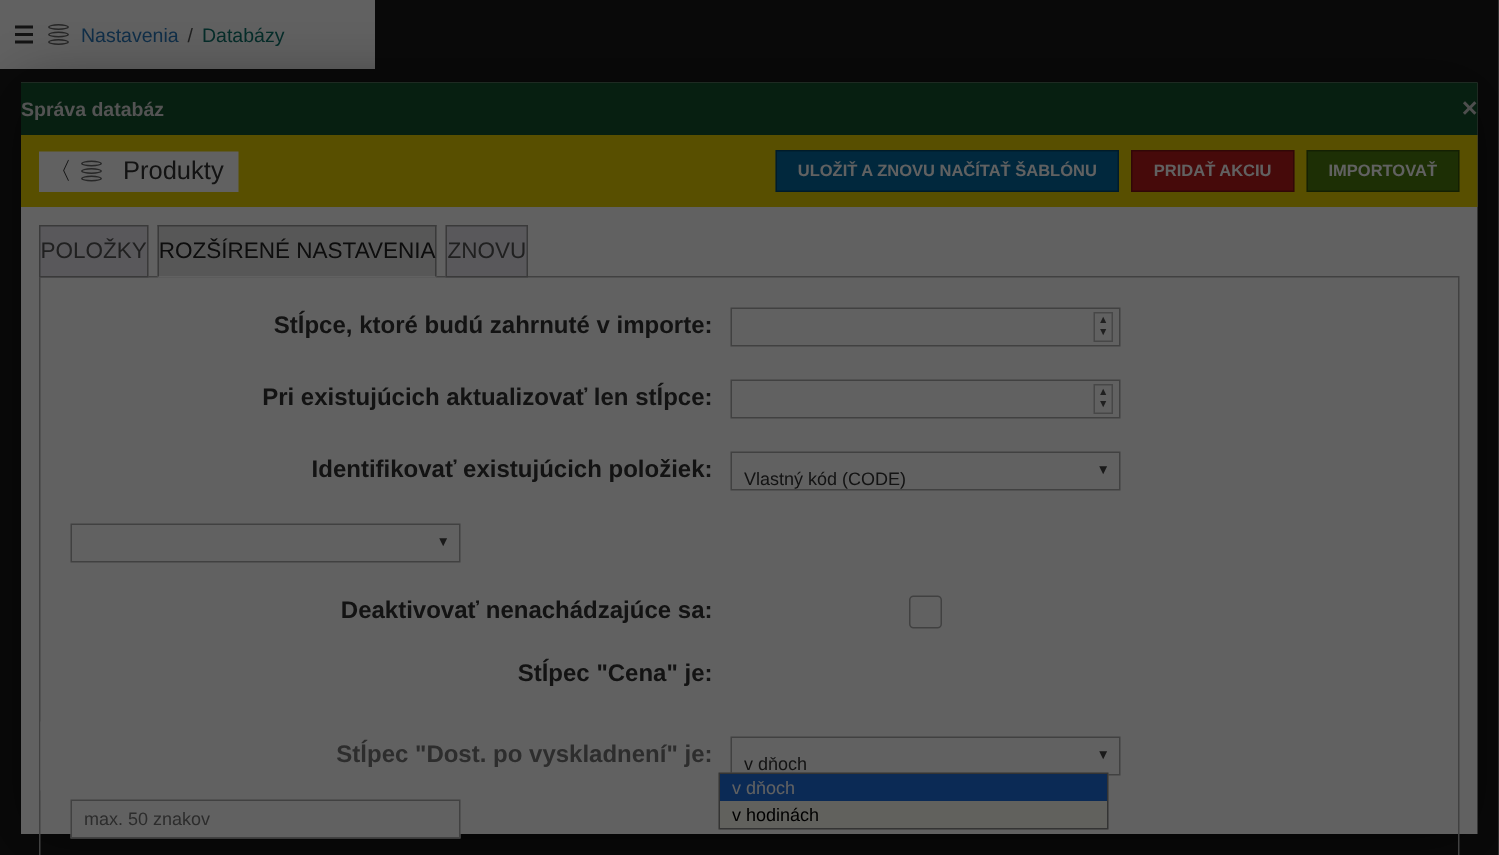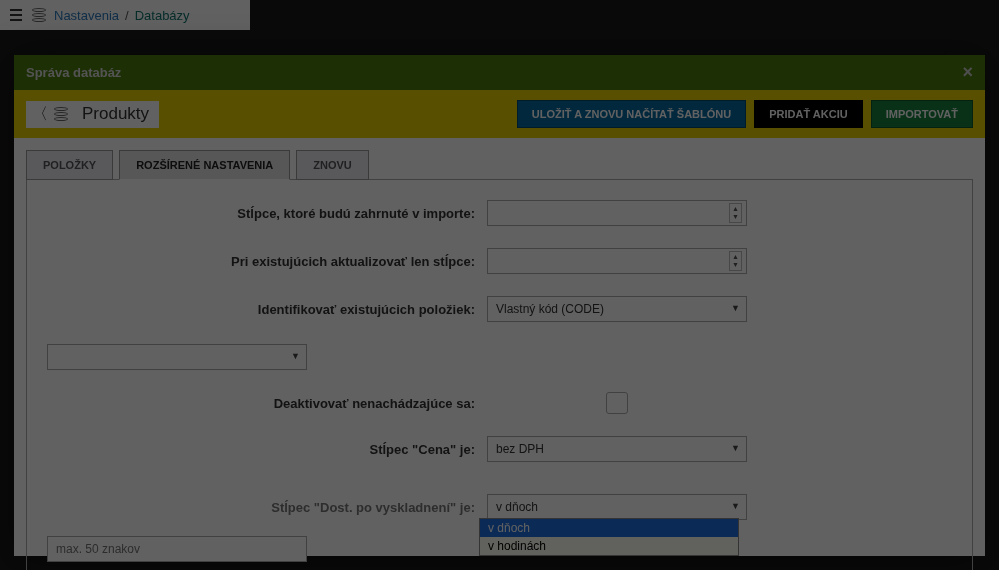--- a/index.html
+++ b/index.html
@@ -13,21 +13,21 @@
     position: relative;
   }
   .dim-overlay {
     position: absolute; inset: 0;
     background: rgba(0,0,0,0.62);
     z-index: 5;
     pointer-events: none;
   }
   .top-bar {
     background: #fff;
-    height: 30px;
+    height: 46px;
     display: flex;
     align-items: center;
     width: 250px;
     padding: 0 10px;
     position: relative;
     z-index: 1;
   }
   .menu-stripes {
     display: inline-flex;
     flex-direction: column;
@@ -50,23 +50,23 @@
   .modal {
     position: absolute;
     left: 14px; right: 14px; top: 55px; bottom: 14px;
     background: #fff;
     box-shadow: 0 5px 40px rgba(0,0,0,0.5);
     z-index: 2;
     display: flex;
     flex-direction: column;
   }
   .modal-header {
-    background: #4d7c0f;
+    background: #14532d;
     color: #d9d9d9;
-    padding: 7px 12px;
+    padding: 7px 0;
     font-weight: bold;
     display: flex;
     justify-content: space-between;
     align-items: center;
   }
   .modal-close { color: #ccc; font-size: 18px; cursor: pointer; }
   .toolbar {
     background: #e6cf00;
     padding: 10px 12px;
     display: flex;
@@ -90,35 +90,35 @@
   .btn {
     border: 1px solid rgba(0,0,0,0.3);
     padding: 7px 14px;
     font-size: 11px;
     font-weight: bold;
     color: #fff;
     margin-left: 8px;
     cursor: pointer;
   }
   .btn-gray { background: #0369a1; }
-  .btn-blue { background: #000000; }
-  .btn-red  { background: #15803d; }
+  .btn-blue { background: #b91c1c; }
+  .btn-red  { background: #4d7c0f; }
 
   .tabs-row {
     padding: 12px 12px 0 12px;
     display: flex;
     gap: 6px;
   }
   .tab {
     border: 1px solid #999;
     background: #e9e6f0;
     color: #555;
-    padding: 8px 16px;
-    font-size: 11px;
-    font-weight: bold;
+    padding: 8px 0;
+    font-size: 15px;
+    font-weight: normal;
     cursor: pointer;
     position: relative;
   }
   .tab.active {
     background: #e5e5e5;
     color: #222;
     border-bottom: 1px solid #fff;
     z-index: 20;
   }
 
@@ -141,21 +141,21 @@
     padding: 10px 20px;
     z-index: 20;
     margin-bottom: 0;
   }
   .form-label {
     width: 440px;
     text-align: right;
     padding-right: 12px;
     font-weight: bold;
     color: #333;
-    font-size: 13px;
+    font-size: 16px;
   }
   .form-row.highlight .form-label { color: #777; }
   .multiselect {
     border: 1px solid #aaa;
     height: 26px;
     width: 260px;
     background: #fff;
     position: relative;
   }
   .spinners {
@@ -167,21 +167,21 @@
   .select {
     border: 1px solid #aaa;
     height: 26px;
     width: 260px;
     background: #fff;
     padding: 0 22px 0 8px;
     font-size: 12px;
     color: #333;
     position: relative;
     display: flex;
-    align-items: center;
+    align-items: flex-end;
   }
   .select::after {
     content: "▼";
     position: absolute;
     right: 6px; top: 6px;
     font-size: 9px; color: #444;
   }
   .checkbox {
     width: 22px; height: 22px;
     border: 1px solid #aaa;
@@ -300,23 +300,20 @@
 
     <div class="form-row">
       <div class="form-label">Deaktivovať nenachádzajúce sa:</div>
       <div style="width:260px; display:flex; justify-content:center;">
         <div class="checkbox"></div>
       </div>
     </div>
 
     <div class="form-row">
       <div class="form-label">Stĺpec "Cena" je:</div>
-      <div class="select">
-        <span>bez DPH</span>
-      </div>
     </div>
 
     <div class="form-row highlight">
       <div class="form-label">Stĺpec "Dost. po vyskladnení" je:</div>
       <div class="select">
         <span>v dňoch</span>
       </div>
       <div class="dropdown-list">
         <div class="opt sel">v dňoch</div>
         <div class="opt">v hodinách</div>

